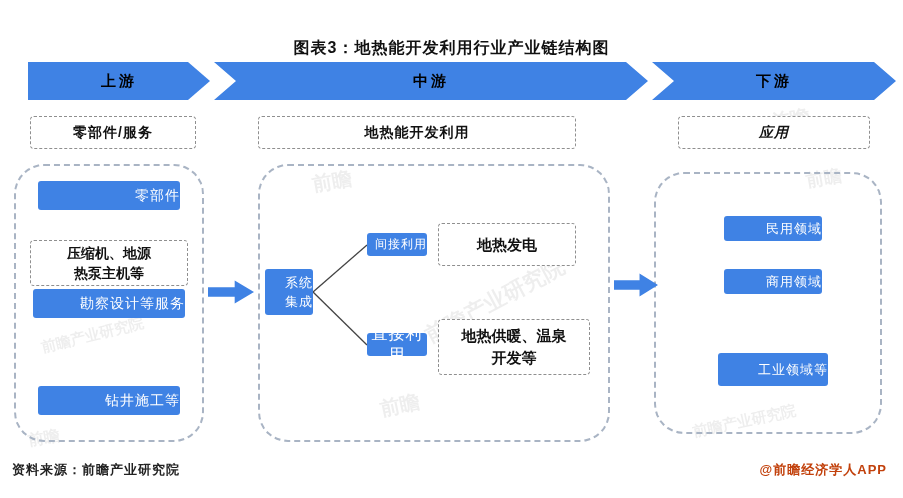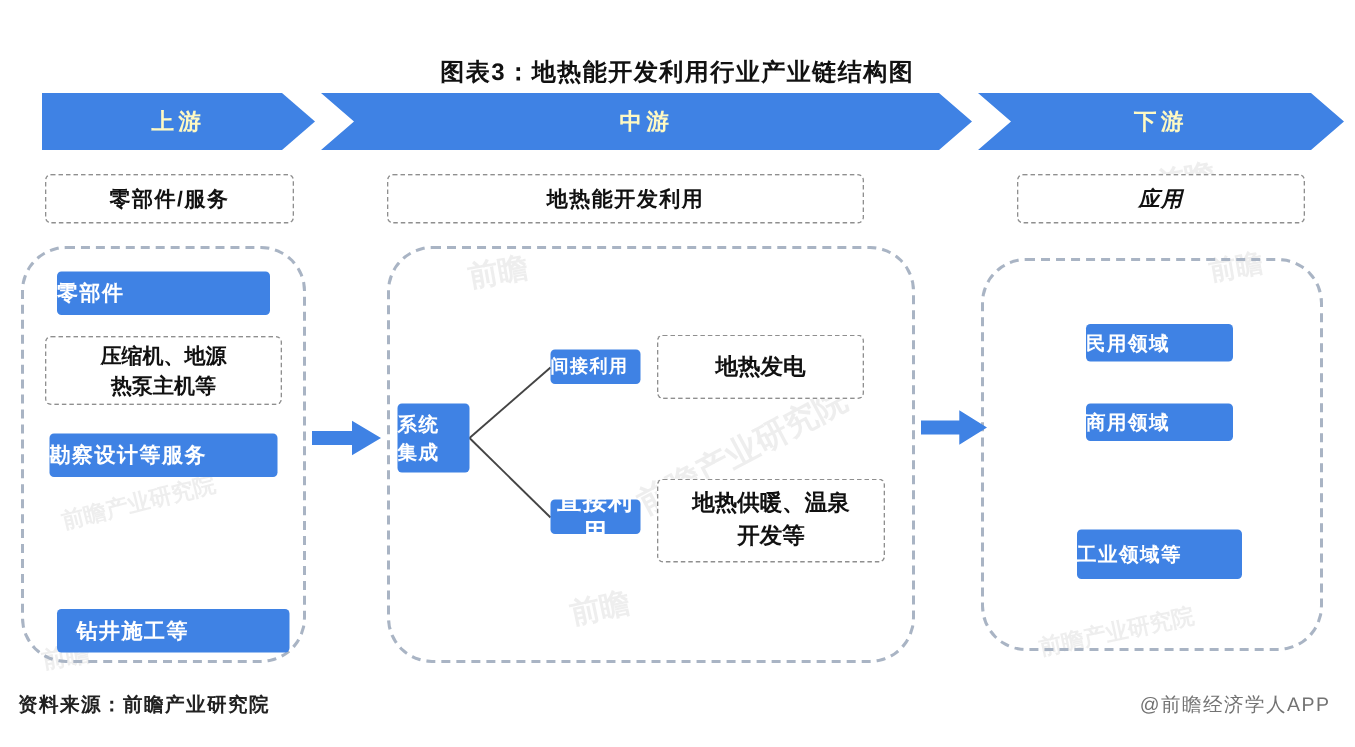--- a/index.html
+++ b/index.html
@@ -8,54 +8,54 @@
     position:relative;width:903px;height:498px;background:#ffffff;overflow:hidden;
     font-family:"Liberation Sans","DejaVu Sans",sans-serif;color:#111;
   }
   .title{
     position:absolute;top:14px;left:0;width:100%;text-align:center;
     font-size:16px;font-weight:bold;color:#111;letter-spacing:1px;margin-top:24px;
   }
   
   .banner-seg{
     position:absolute;top:62px;height:38px;background:var(--accent);
-    color:#fef9c3;font-weight:bold;font-size:15px;letter-spacing:3px;
+    color:#000000;font-weight:bold;font-size:15px;letter-spacing:3px;
     display:flex;align-items:center;justify-content:center;
   }
   .chev-first{clip-path:polygon(0 0,calc(100% - 22px) 0,100% 50%,calc(100% - 22px) 100%,0 100%);}
   .chev{clip-path:polygon(0 0,calc(100% - 22px) 0,100% 50%,calc(100% - 22px) 100%,0 100%,22px 50%);}
   
   .hdr-box{
     position:absolute;top:116px;height:33px;background:#fff;border:1px dashed #8f8f8f;border-radius:4px;
     display:flex;align-items:center;justify-content:center;font-weight:bold;font-size:14px;color:#111;
     box-sizing:border-box;letter-spacing:1px;
   }
   
   .container-box{
     position:absolute;border:2px dashed #a9b4c4;border-radius:30px;background:transparent;box-sizing:border-box;
   }
   
   .blue-box{
-    position:absolute;background:var(--accent);color:#fff;font-weight:bold;border-radius:3px;
-    display:flex;align-items:center;justify-content:flex-start;text-align:center;font-size:13px;letter-spacing:1px;
+    position:absolute;background:var(--accent);color:#fff;font-weight:normal;border-radius:3px;
+    display:flex;align-items:center;justify-content:flex-end;text-align:center;font-size:13px;letter-spacing:1px;
   }
   
   .dash-box{
     position:absolute;background:#fff;border:1px dashed #8f8f8f;border-radius:4px;box-sizing:border-box;
     display:flex;align-items:center;justify-content:center;text-align:center;
     font-weight:bold;font-size:14px;color:#111;line-height:1.45;
   }
   .pre{white-space:pre-line;}
   .arrow-right{
     position:absolute;background:var(--accent);
     clip-path:polygon(0 32%,58% 32%,58% 6%,100% 50%,58% 94%,58% 68%,0 68%);
   }
   .connector-svg{position:absolute;left:0;top:0;pointer-events:none;}
   .src{position:absolute;left:12px;top:461px;font-size:13px;font-weight:bold;color:#222;letter-spacing:1px;}
-  .credit{position:absolute;right:16px;top:461px;font-size:13px;font-weight:normal;color:#737373;letter-spacing:1px;}
+  .credit{position:absolute;right:16px;top:461px;font-size:13px;font-weight:bold;color:#c2410c;letter-spacing:1px;}
   
   .wm{
     position:absolute;opacity:.07;font-weight:bold;color:#1a1a1a;
     pointer-events:none;white-space:nowrap;
   }
 </style>
 </head>
 <body>
 
 <div class="canvas">
@@ -94,28 +94,28 @@
     <span>应用</span>
   </div>
 
   <div class="container-box" style="left:14px;top:164px;width:190px;height:278px;"></div>
   <div class="container-box" style="left:258px;top:164px;width:352px;height:278px;"></div>
   <div class="container-box" style="left:654px;top:172px;width:228px;height:262px;"></div>
 
   <div class="blue-box" style="left:38px;top:181px;width:142px;height:29px;font-size:14px;">
     <span>零部件</span>
   </div>
-  <div class="dash-box pre" style="left:30px;top:224px;width:158px;height:46px;">
+  <div class="dash-box pre" style="left:30px;top:240px;width:158px;height:46px;">
     <span class="pre">压缩机、地源
 热泵主机等</span>
   </div>
   <div class="blue-box" style="left:33px;top:289px;width:152px;height:29px;font-size:14px;">
     <span>勘察设计等服务</span>
   </div>
-  <div class="blue-box" style="left:38px;top:406px;width:142px;height:29px;font-size:14px;padding-left:13px;">
+  <div class="blue-box" style="left:38px;top:386px;width:142px;height:29px;font-size:14px;">
     <span>钻井施工等</span>
   </div>
 
   <div class="arrow-right" style="left:208px;top:279px;width:46px;height:26px;"></div>
 
   <svg class="connector-svg" width="903" height="498">
     <line x1="313" y1="292" x2="367" y2="245" stroke="#444" stroke-width="1.3"></line>
     <line x1="313" y1="292" x2="367" y2="345" stroke="#444" stroke-width="1.3"></line>
   </svg>
 

